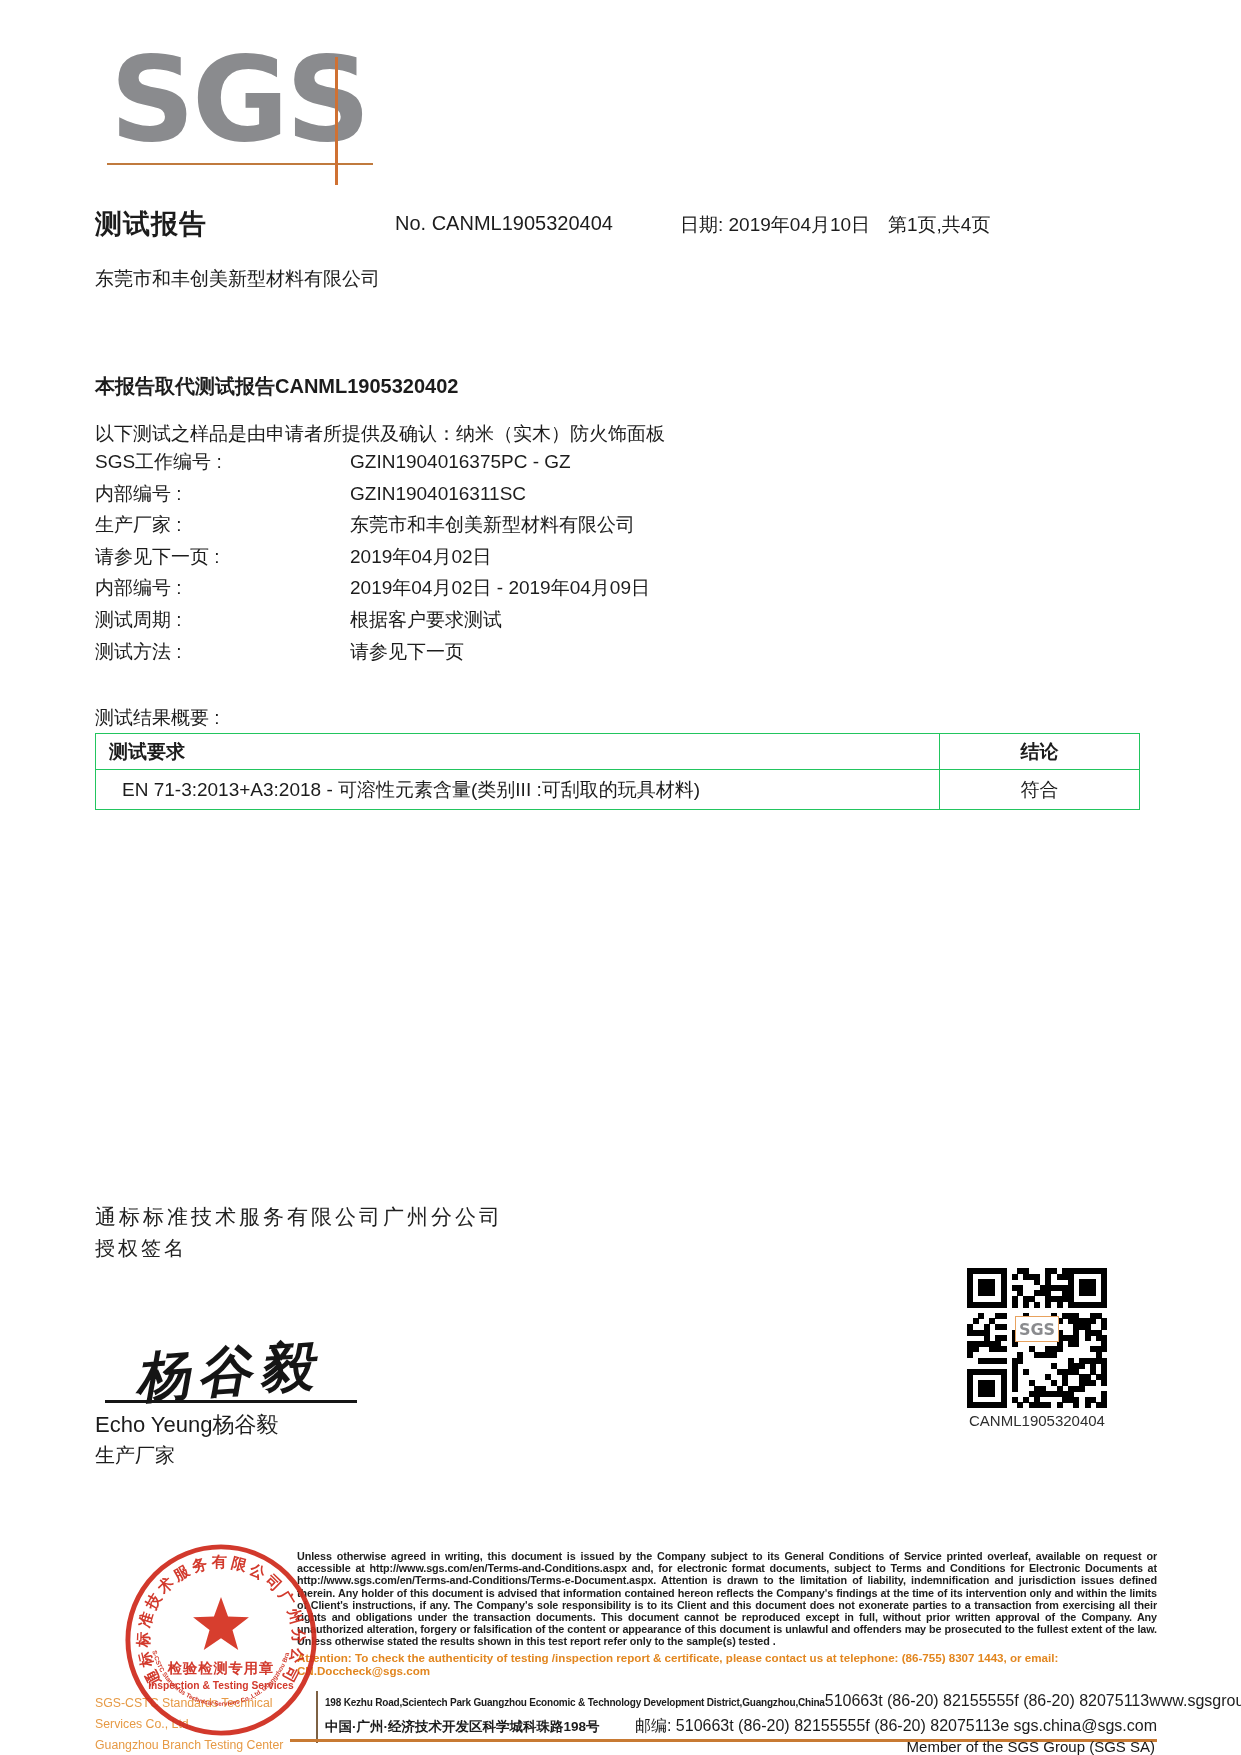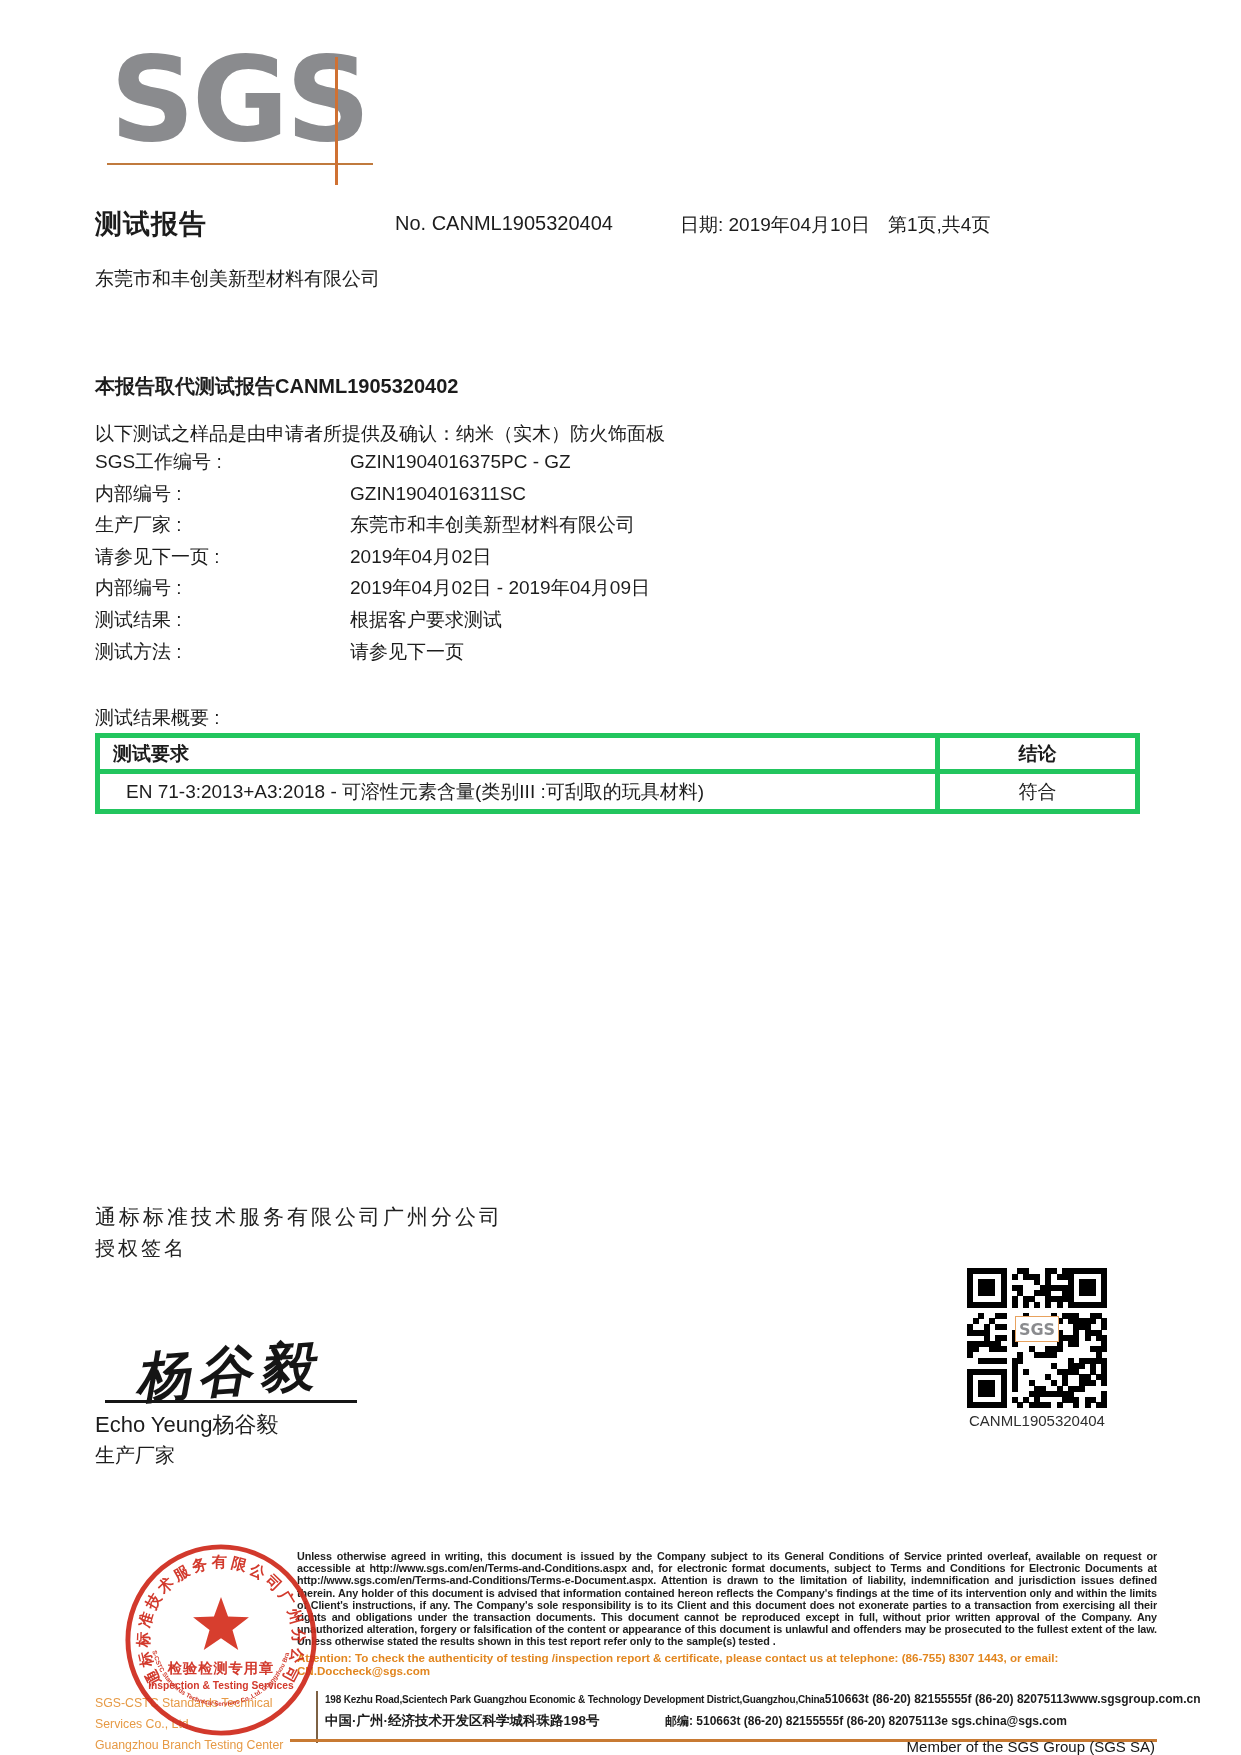--- a/index.html
+++ b/index.html
@@ -31,21 +31,21 @@
   .fields{ position:absolute; left:95px; top:449px; width:900px; }
   .frow{ height:31.6px; font-size:19px; }
   .flabel{ display:inline-block; width:255px; }
   .fvalue{ display:inline-block; }
   
   .summary-heading{ position:absolute; left:95px; top:705px; font-size:19px; }
   .summary-table{
     position:absolute; left:95px; top:733px; width:1045px;
     border-collapse:collapse; font-size:19px;
   }
-  .summary-table th,.summary-table td{ border:5px solid #22c55e; font-weight:normal; text-align:left; }
+  .summary-table th,.summary-table td{ border:1px solid #22c55e; font-weight:normal; text-align:left; }
   .summary-table th{ font-weight:bold; height:36px; padding-left:13px; }
   .summary-table td{ height:40px; padding-left:26px; }
   .summary-table .c2{ width:200px; text-align:center; padding-left:0; }
   
   .sign-company{ position:absolute; left:95px; top:1203px; font-family:"Liberation Serif","DejaVu Serif",serif; font-size:21px; letter-spacing:3px; color:#222; }
   .sign-auth{ position:absolute; left:95px; top:1235px; font-family:"Liberation Serif","DejaVu Serif",serif; font-size:20px; letter-spacing:3px; color:#222; }
   .handwriting{
     position:absolute; left:135px; top:1336px; font-size:54px; color:#151515;
     font-family:"DejaVu Serif","Liberation Serif",serif; font-style:italic; font-weight:bold;
     transform:rotate(-4deg); letter-spacing:8px;
@@ -71,21 +71,21 @@
   .stamp .stamp-en{ font-size:10.5px; font-weight:bold; fill:#cf2b1d; }
   
   .legal-block{ position:absolute; left:297px; top:1550px; width:860px; }
   .legal{ font-size:10.8px; line-height:12.2px; font-weight:600; color:#1e1e1e; text-align:justify; letter-spacing:-0.1px; }
   .attention{ margin-top:3px; font-size:11.6px; line-height:13.8px; font-weight:bold; color:#e2861f; }
   .foot-left{ position:absolute; left:95px; top:1693px; width:210px; font-size:12.3px; line-height:21px; color:#e69a45; }
   .foot-vbar{ position:absolute; left:316px; top:1691px; width:2px; height:52px; background:#7d6144; }
   .addr-block{ position:absolute; left:325px; top:1692px; width:832px; }
   .addr-row{ display:flex; align-items:baseline; white-space:nowrap; }
   .addr-en{ font-size:10px; font-weight:bold; letter-spacing:-0.2px; }
-  .addr-zip,.addr-tel,.addr-fax,.addr-web,.addr-mail{ font-size:12px; font-weight:bold; }
+  .addr-zip,.addr-tel,.addr-fax,.addr-web,.addr-mail{ font-size:16px; font-weight:normal; }
   .addr-cn{ font-size:13.5px; font-weight:bold; width:340px; }
   .addr-row2{ margin-top:6px; }
   .foot-rule{ position:absolute; left:290px; top:1739px; width:867px; height:3px; background:#c87a33; }
   .member{ position:absolute; right:86px; top:1738px; font-size:15px; color:#161616; }
 </style>
 </head>
 <body>
 
 <div class="page">
 
@@ -101,21 +101,21 @@
   <div class="applicant">东莞市和丰创美新型材料有限公司</div>
   <div class="supersede">本报告取代测试报告CANML1905320402</div>
   <div class="sample-info">以下测试之样品是由申请者所提供及确认：纳米（实木）防火饰面板</div>
 
   <div class="fields">
     <div class="frow"><span class="flabel">SGS工作编号 :</span><span class="fvalue">GZIN1904016375PC - GZ</span></div>
     <div class="frow"><span class="flabel">内部编号 :</span><span class="fvalue">GZIN1904016311SC</span></div>
     <div class="frow"><span class="flabel">生产厂家 :</span><span class="fvalue">东莞市和丰创美新型材料有限公司</span></div>
     <div class="frow"><span class="flabel">请参见下一页 :</span><span class="fvalue">2019年04月02日</span></div>
     <div class="frow"><span class="flabel">内部编号 :</span><span class="fvalue">2019年04月02日 - 2019年04月09日</span></div>
-    <div class="frow"><span class="flabel">测试结果 :</span><span class="fvalue">根据客户要求测试</span></div>
+    <div class="frow"><span class="flabel">测试周期 :</span><span class="fvalue">根据客户要求测试</span></div>
     <div class="frow"><span class="flabel">测试方法 :</span><span class="fvalue">请参见下一页</span></div>
   </div>
 
   <div class="summary-heading">测试结果概要 :</div>
   <table class="summary-table">
     <tbody>
         <tr>
       <th>测试要求</th>
       <th class="c2">结论</th>
     </tr>

